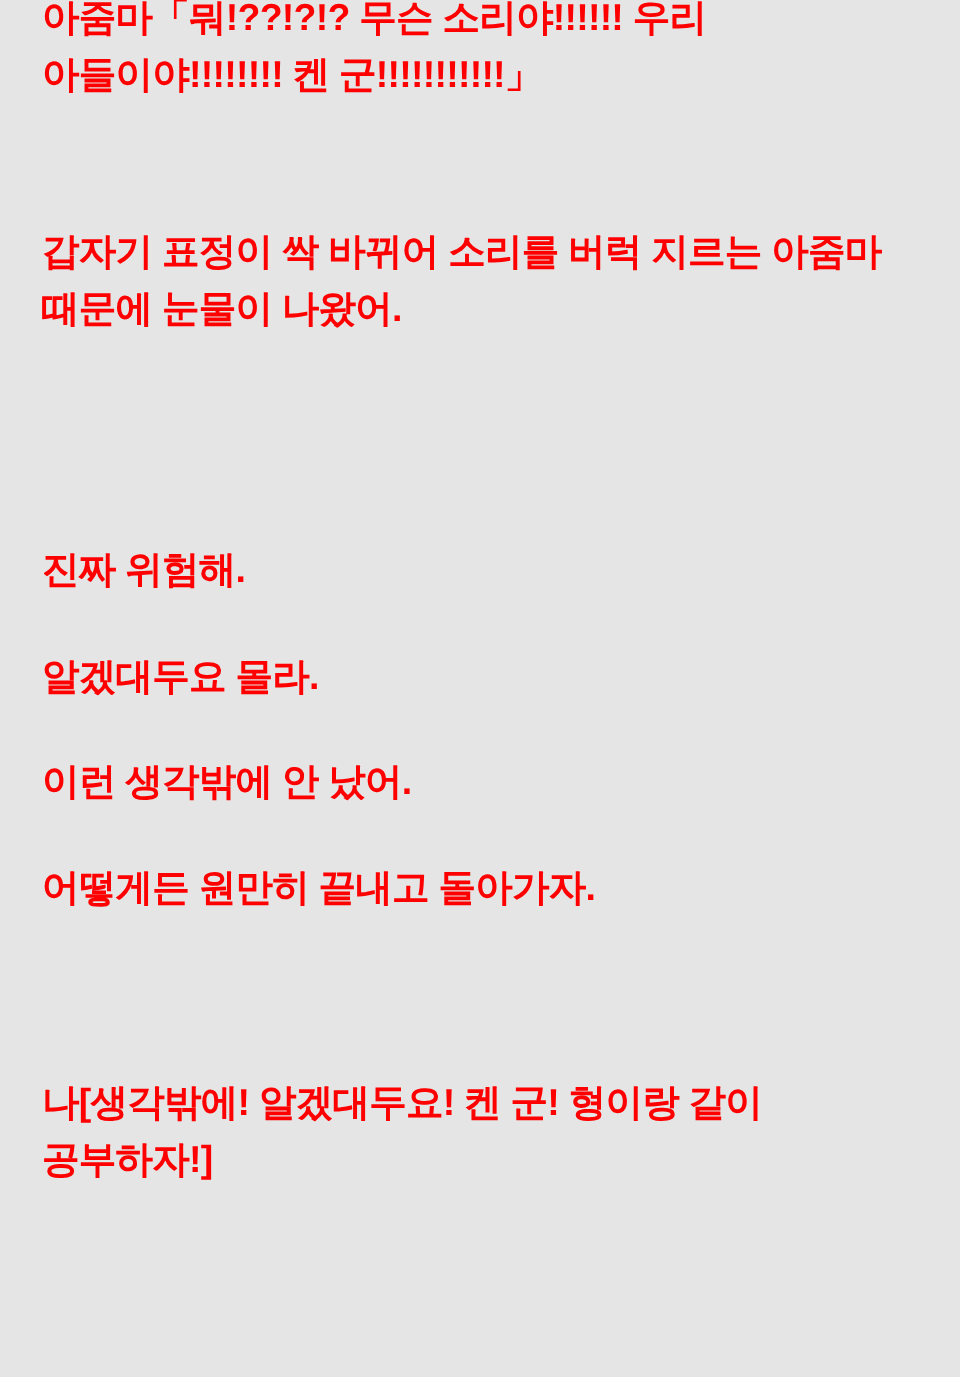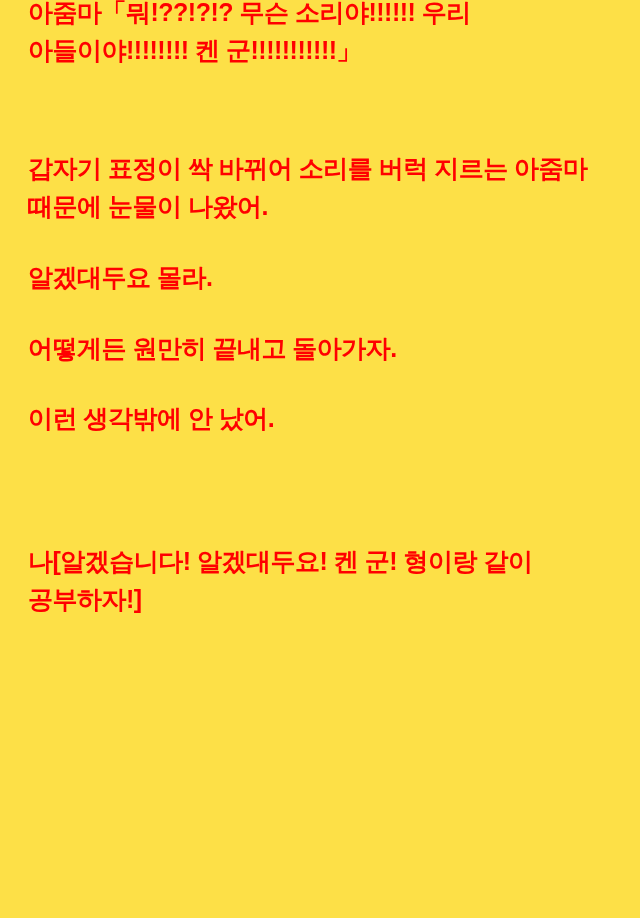--- a/index.html
+++ b/index.html
@@ -10,21 +10,21 @@
     width: 640px;
     height: 918px;
     background: #ffffff;
     overflow: hidden;
   }
   .page {
     width: 640px;
     height: 918px;
     box-sizing: border-box;
     padding: 0 28px;
-    background: #fde047;
+    background: #e5e5e5;
     overflow: hidden;
     font-family: "Liberation Sans", sans-serif;
   }
   .para {
     margin: 0;
     color: #ff0000;
     font-size: 25px;
     font-weight: 700;
     line-height: 38px;
     letter-spacing: -0.5px;
@@ -40,17 +40,18 @@
   .p6 { margin-top: 33px; }
   .p7 { margin-top: 32px; }
   .p8 { margin-top: 105px; }
 </style>
 </head>
 <body>
 
 <div class="page">
   <p class="para p1">아줌마「뭐!??!?!? 무슨 소리야!!!!!! 우리 아들이야!!!!!!!! 켄 군!!!!!!!!!!!」</p>
   <p class="para p2">갑자기 표정이 싹 바뀌어 소리를 버럭 지르는 아줌마 때문에 눈물이 나왔어.</p>
+  <p class="para p3">진짜 위험해.</p>
   <p class="para p4">알겠대두요 몰라.</p>
+  <p class="para p7">이런 생각밖에 안 났어.</p>
   <p class="para p6">어떻게든 원만히 끝내고 돌아가자.</p>
-  <p class="para p7">이런 생각밖에 안 났어.</p>
-  <p class="para p8">나[알겠습니다! 알겠대두요! 켄 군! 형이랑 같이 공부하자!]</p>
+  <p class="para p8">나[생각밖에! 알겠대두요! 켄 군! 형이랑 같이 공부하자!]</p>
 </div>
 
 </body></html>

